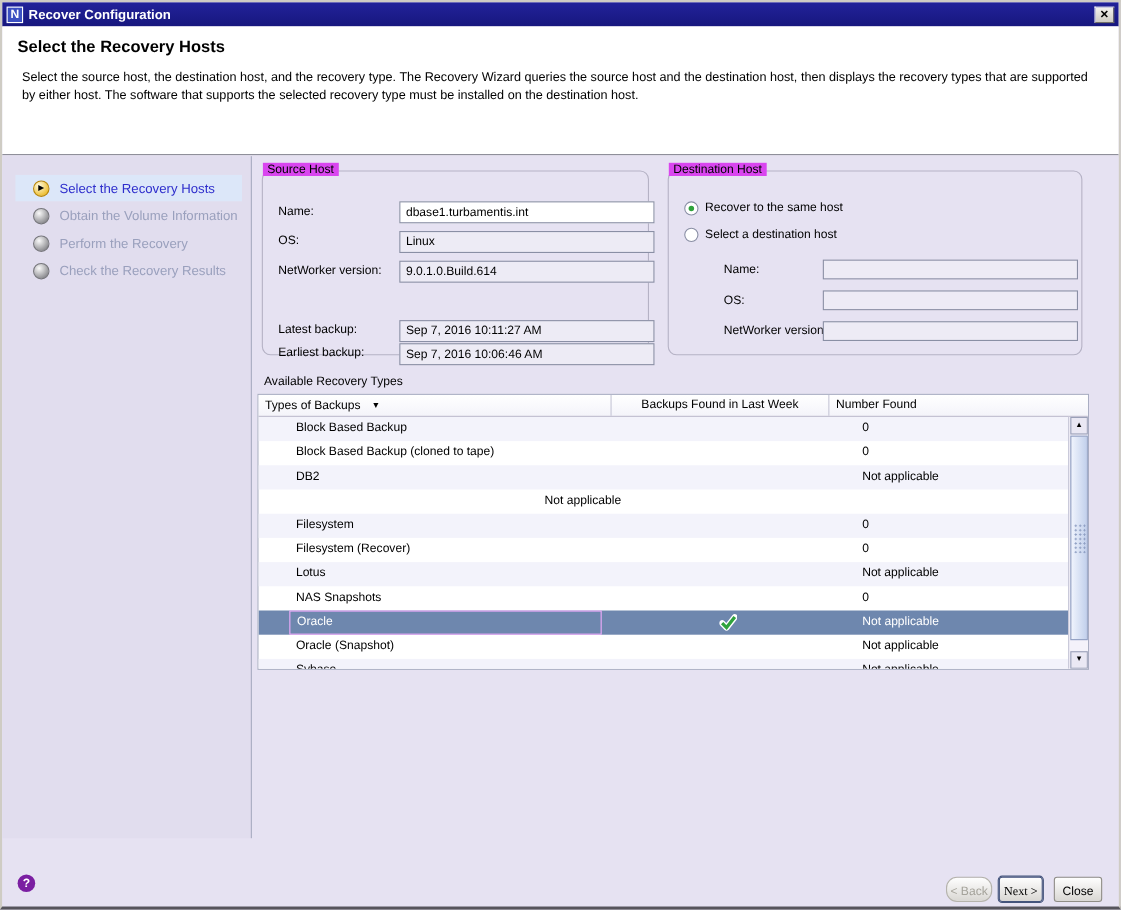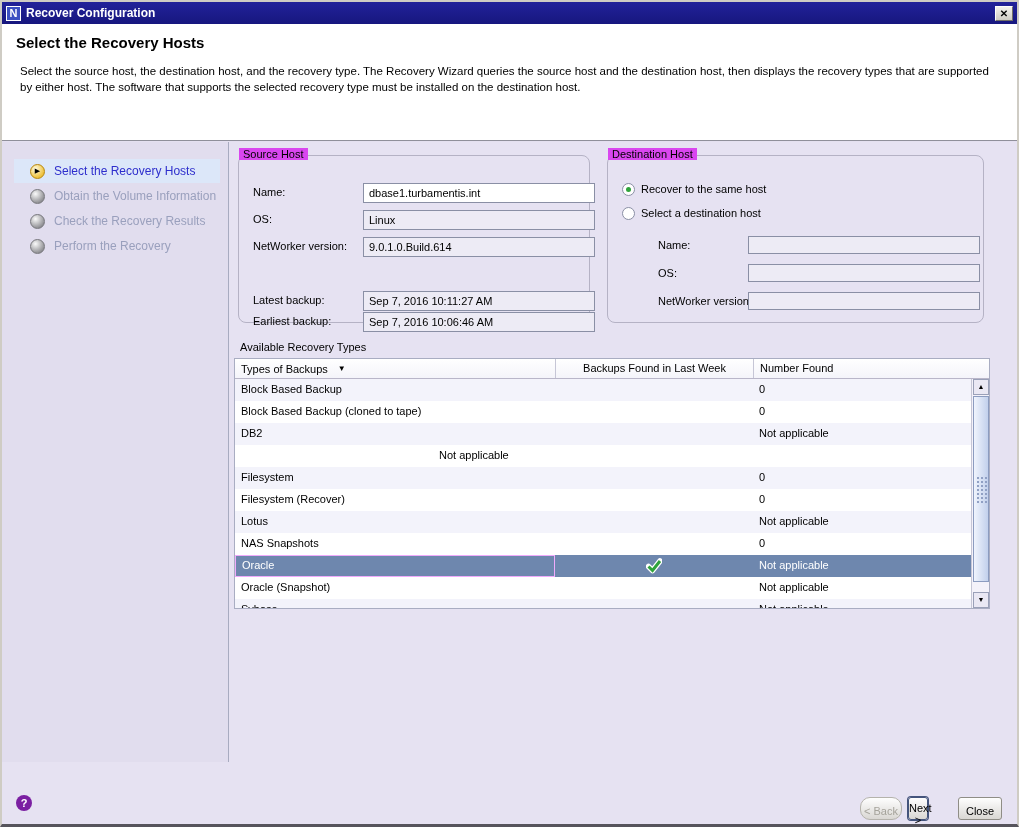--- a/index.html
+++ b/index.html
@@ -65,21 +65,21 @@
   .thead{display:flex; height:20px; background:linear-gradient(#ffffff,#f4f4fa);
     border-bottom:1px solid #b9b6c9;}
   .th{font-size:11px; color:#000; padding:3px 0 0 6px;}
   .th.c1{width:320px; display:flex; align-items:center; padding-top:0;}
   .th.c2{width:198px; border-left:1px solid #c6c6d6; text-align:center; padding-left:0;}
   .th.c3{width:220px; border-left:1px solid #c6c6d6;}
   .sort-glyph{font-size:8px; margin-left:10px; color:#000;}
   .trow{display:flex; height:22px; width:738px; font-size:11px; color:#000; align-items:stretch;}
   .trow:nth-child(even){background:#f3f3fb;}
   .trow.selected{background:#6e87ae; color:#fff;}
-  .td{padding-top:4px;}
+  .td{padding-top:4px;margin-left:28px;}
   .td.c1{width:320px; padding-left:6px;}
   .td.c2{width:198px; display:flex; align-items:center; justify-content:center; padding-top:0;}
   .td.c3{width:220px; padding-left:6px;}
   .trow.selected .td.c1{border:1px solid #f0abfc; padding-top:3px;}
   .check-icon{width:16px; height:16px; display:block;}
   
   .vscroll{position:absolute; top:20px; right:0; bottom:0; width:18px; background:#f4f2fa;
     border-left:1px solid #c6c6d6;}
   .sbtn{position:absolute; left:1px; width:16px; height:16px; background:#eae8f4;
     border:1px solid #9aa0b8; color:#000; font-size:7px; text-align:center; line-height:14px;}
@@ -90,21 +90,21 @@
     display:flex; align-items:center; justify-content:center;}
   .sthumb::after{content:""; width:11px; height:27px;
     background-image:radial-gradient(#90a0c4 30%, transparent 32%); background-size:4px 4px;}
   
   .btn{position:absolute; height:23px; border-radius:3px; border:1px solid #8f8d86;
     background:linear-gradient(#fefefe,#d9d7d3); font-family:"Liberation Sans", sans-serif;
     font-size:11px; color:#000; text-align:center; padding-top:4px; cursor:default;}
   .btn.disabled{color:#a5a39b; border-color:#b5b3ac;border-radius:10px;}
   .btn.focused{box-shadow:0 0 0 1px #44547c; border-color:#44547c;}
   .btn-back{left:858px; top:655px; width:42px;}
-  .btn-next{left:906px; top:655px; width:20px;}
+  .btn-next{left:906px; top:655px; width:40px;font-family:Liberation Serif, serif;}
   .btn-close{left:956px; top:655px; width:44px;}
 </style>
 </head>
 <body>
 
 <div class="window">
 
   <div class="titlebar">
     <span class="app-icon">N</span>
     <span class="title">Recover Configuration</span>
@@ -123,25 +123,25 @@
         <div class="step active">
           <span class="step-icon active">▶</span>
           <span class="step-label">Select the Recovery Hosts</span>
         </div>
         <div class="step pending">
           <span class="step-icon pending"></span>
           <span class="step-label">Obtain the Volume Information</span>
         </div>
         <div class="step pending">
           <span class="step-icon pending"></span>
-          <span class="step-label">Check the Recovery Results</span>
+          <span class="step-label">Perform the Recovery</span>
         </div>
         <div class="step pending">
           <span class="step-icon pending"></span>
-          <span class="step-label">Perform the Recovery</span>
+          <span class="step-label">Check the Recovery Results</span>
         </div>
       </div>
     </div>
     <div class="help-btn">?</div>
 
     <div class="groupbox gb-source">
       <span class="legend">Source Host</span>
       <div class="field-row" style="left:14px; top:27px; right:10px;">
         <label>Name:</label>
         <input class="tfield" style="left: 110px;" value="dbase1.turbamentis.int">

